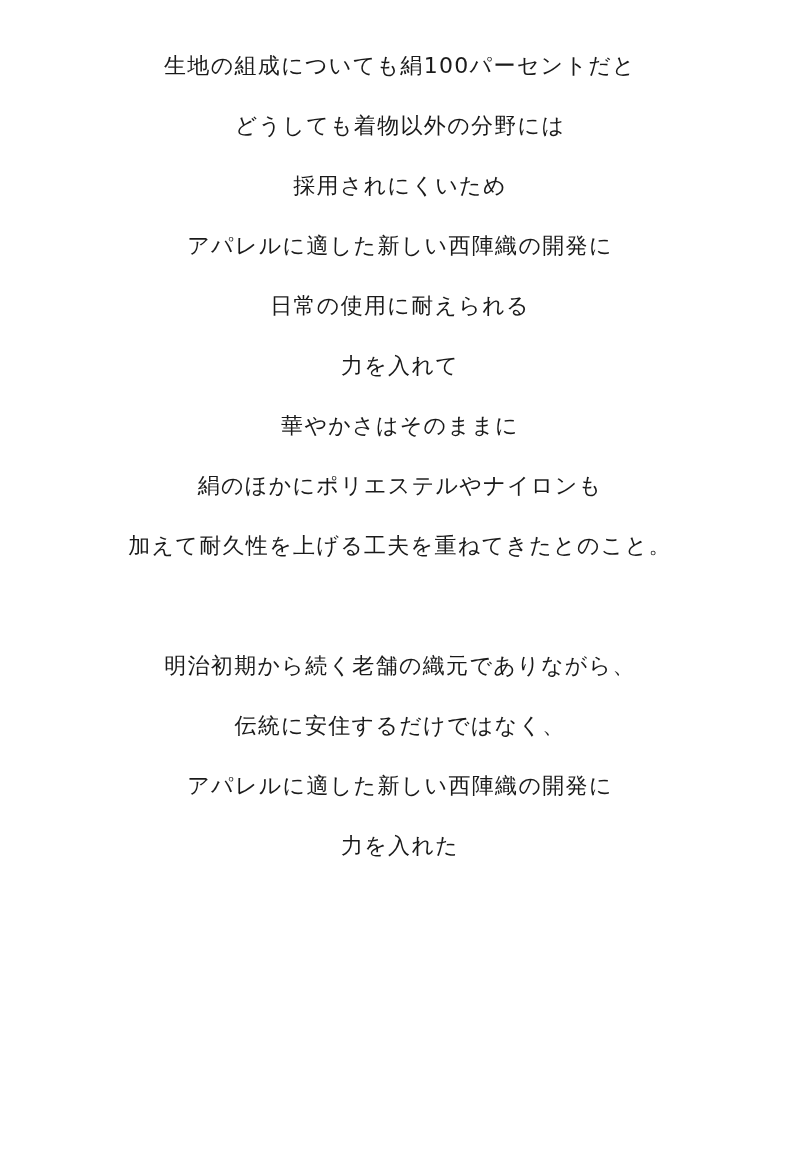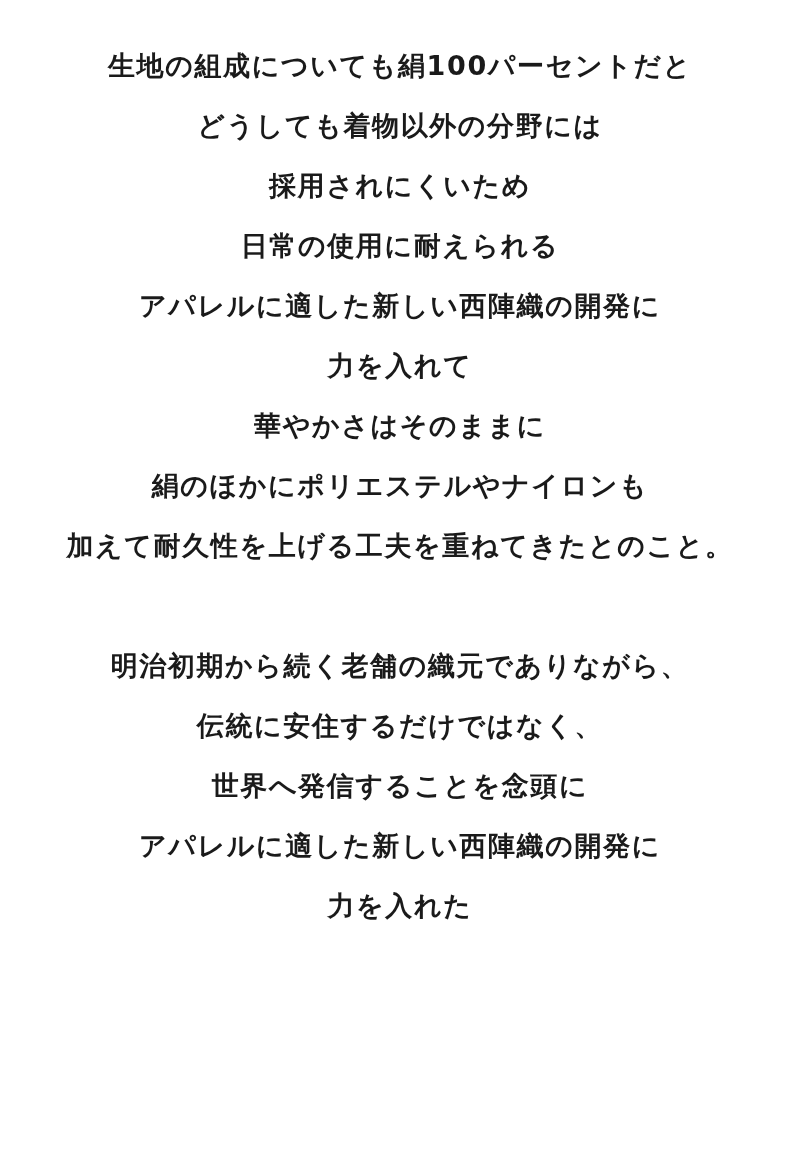--- a/index.html
+++ b/index.html
@@ -24,52 +24,51 @@
     align-items: center;
   }
   .block {
     width: 100%;
     display: flex;
     flex-direction: column;
     align-items: center;
   }
   .line {
     text-align: center;
-    font-size: 27px;
+    font-size: 22px;
     line-height: 60px;
     letter-spacing: 0.06em;
     white-space: nowrap;
     color: #1a1a1a;
-    font-weight: 700;
+    font-weight: 400;
   }
   .spacer {
     height: 60px;
     width: 100%;
   }
 </style>
 </head>
 <body>
 
 <div class="page">
 
   <div class="block">
     <div class="line">生地の組成についても絹100パーセントだと</div>
     <div class="line">どうしても着物以外の分野には</div>
     <div class="line">採用されにくいため</div>
+    <div class="line">アパレルに適した新しい西陣織の開発に</div>
     <div class="line">日常の使用に耐えられる</div>
-    <div class="line">アパレルに適した新しい西陣織の開発に</div>
     <div class="line">力を入れて</div>
     <div class="line">華やかさはそのままに</div>
     <div class="line">絹のほかにポリエステルやナイロンも</div>
     <div class="line">加えて耐久性を上げる工夫を重ねてきたとのこと。</div>
   </div>
 
   <div class="spacer"></div>
 
   <div class="block">
     <div class="line">明治初期から続く老舗の織元でありながら、</div>
     <div class="line">伝統に安住するだけではなく、</div>
-    <div class="line">世界へ発信することを念頭に</div>
     <div class="line">アパレルに適した新しい西陣織の開発に</div>
     <div class="line">力を入れた</div>
   </div>
 
 </div>
 
 </body></html>

